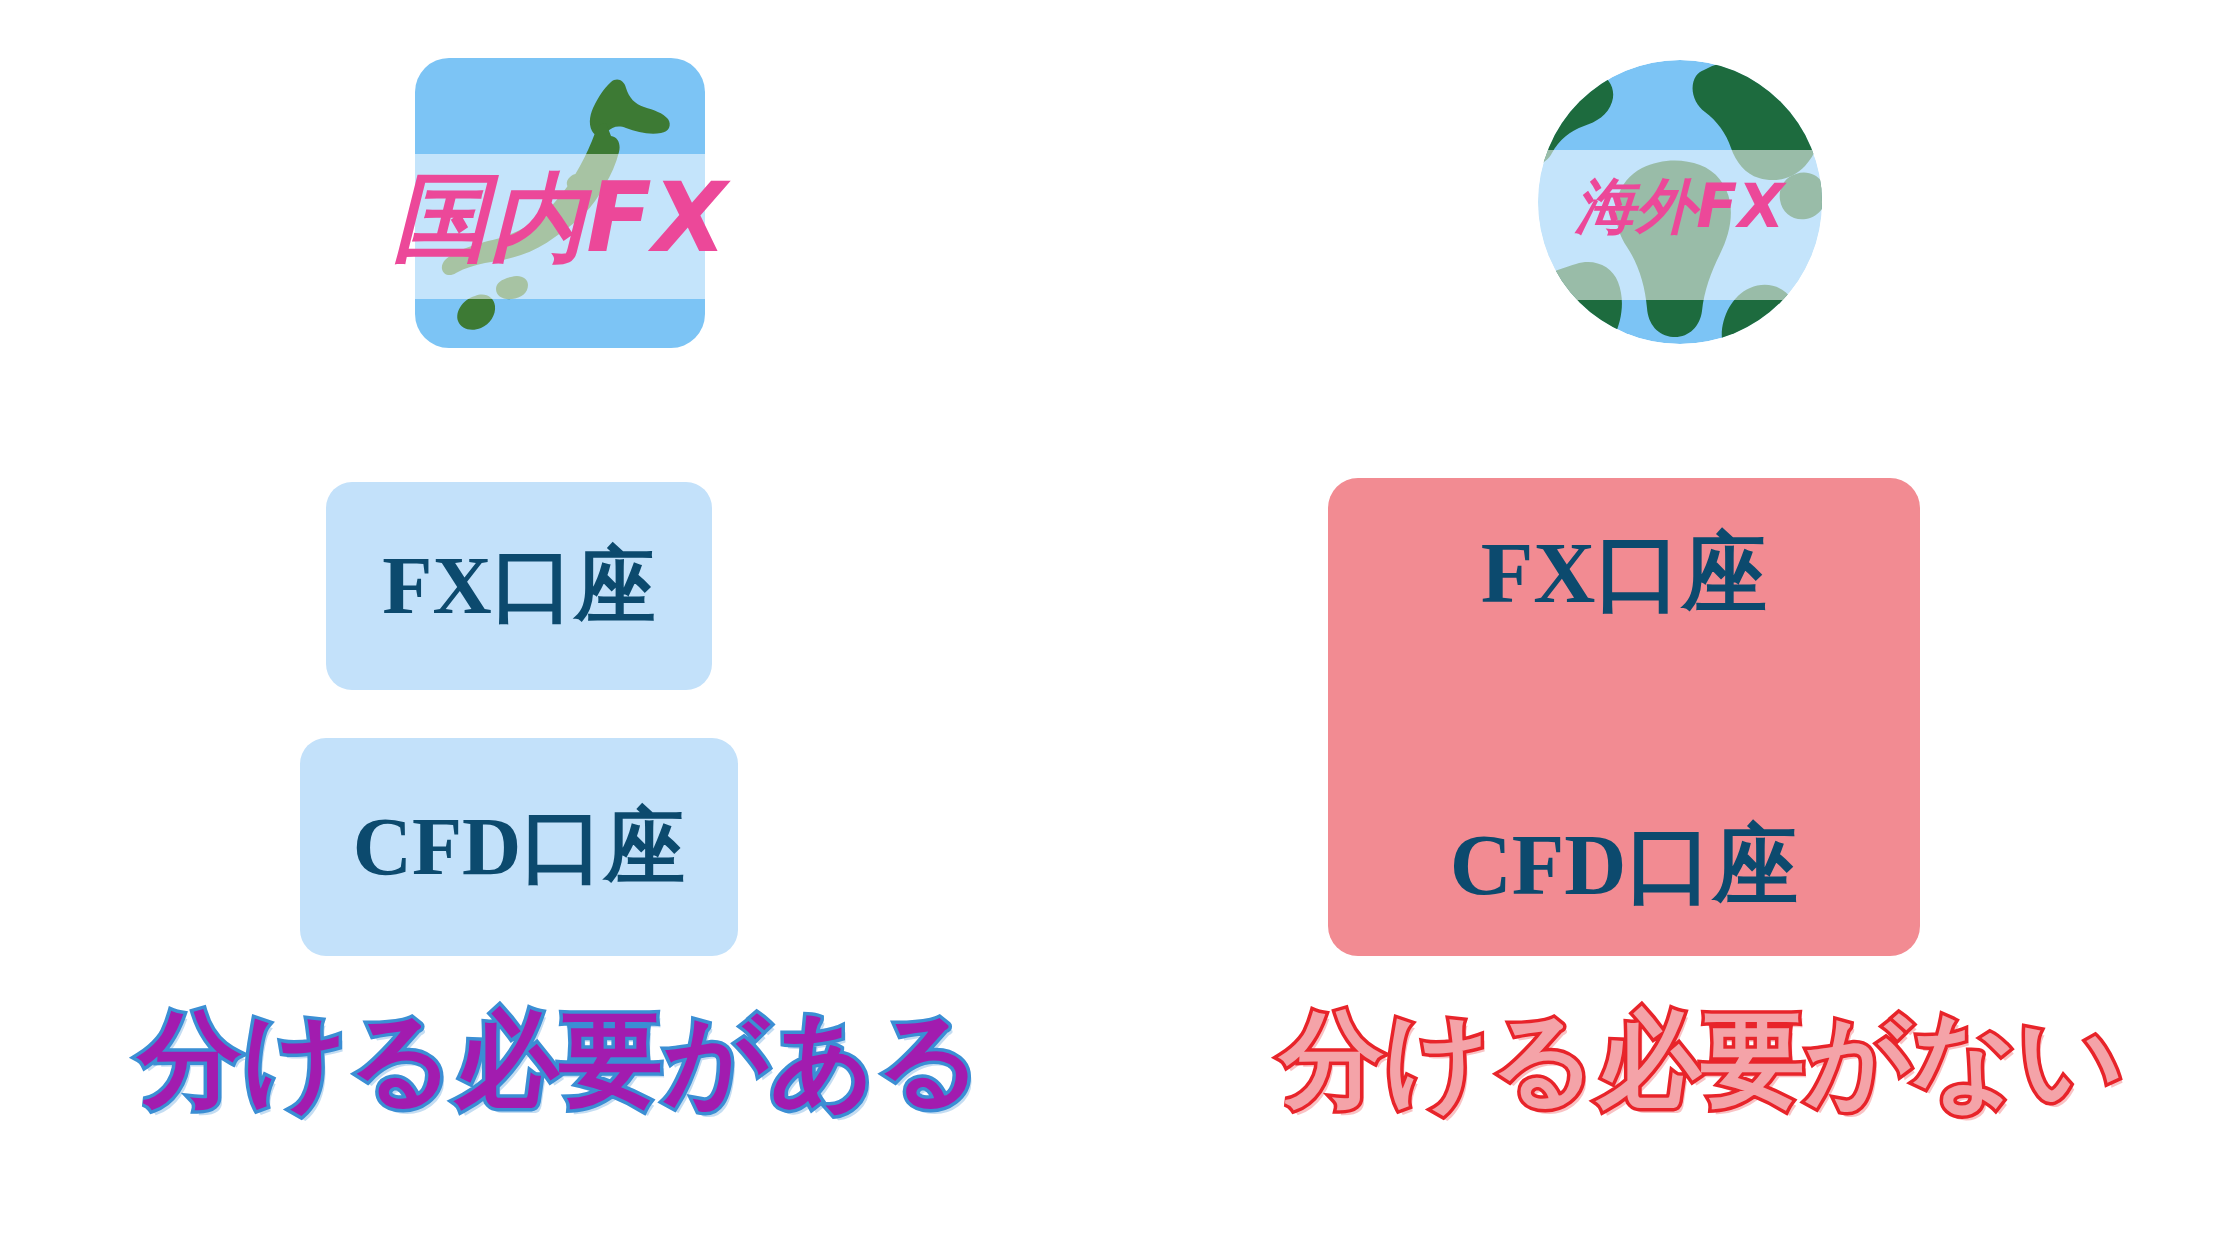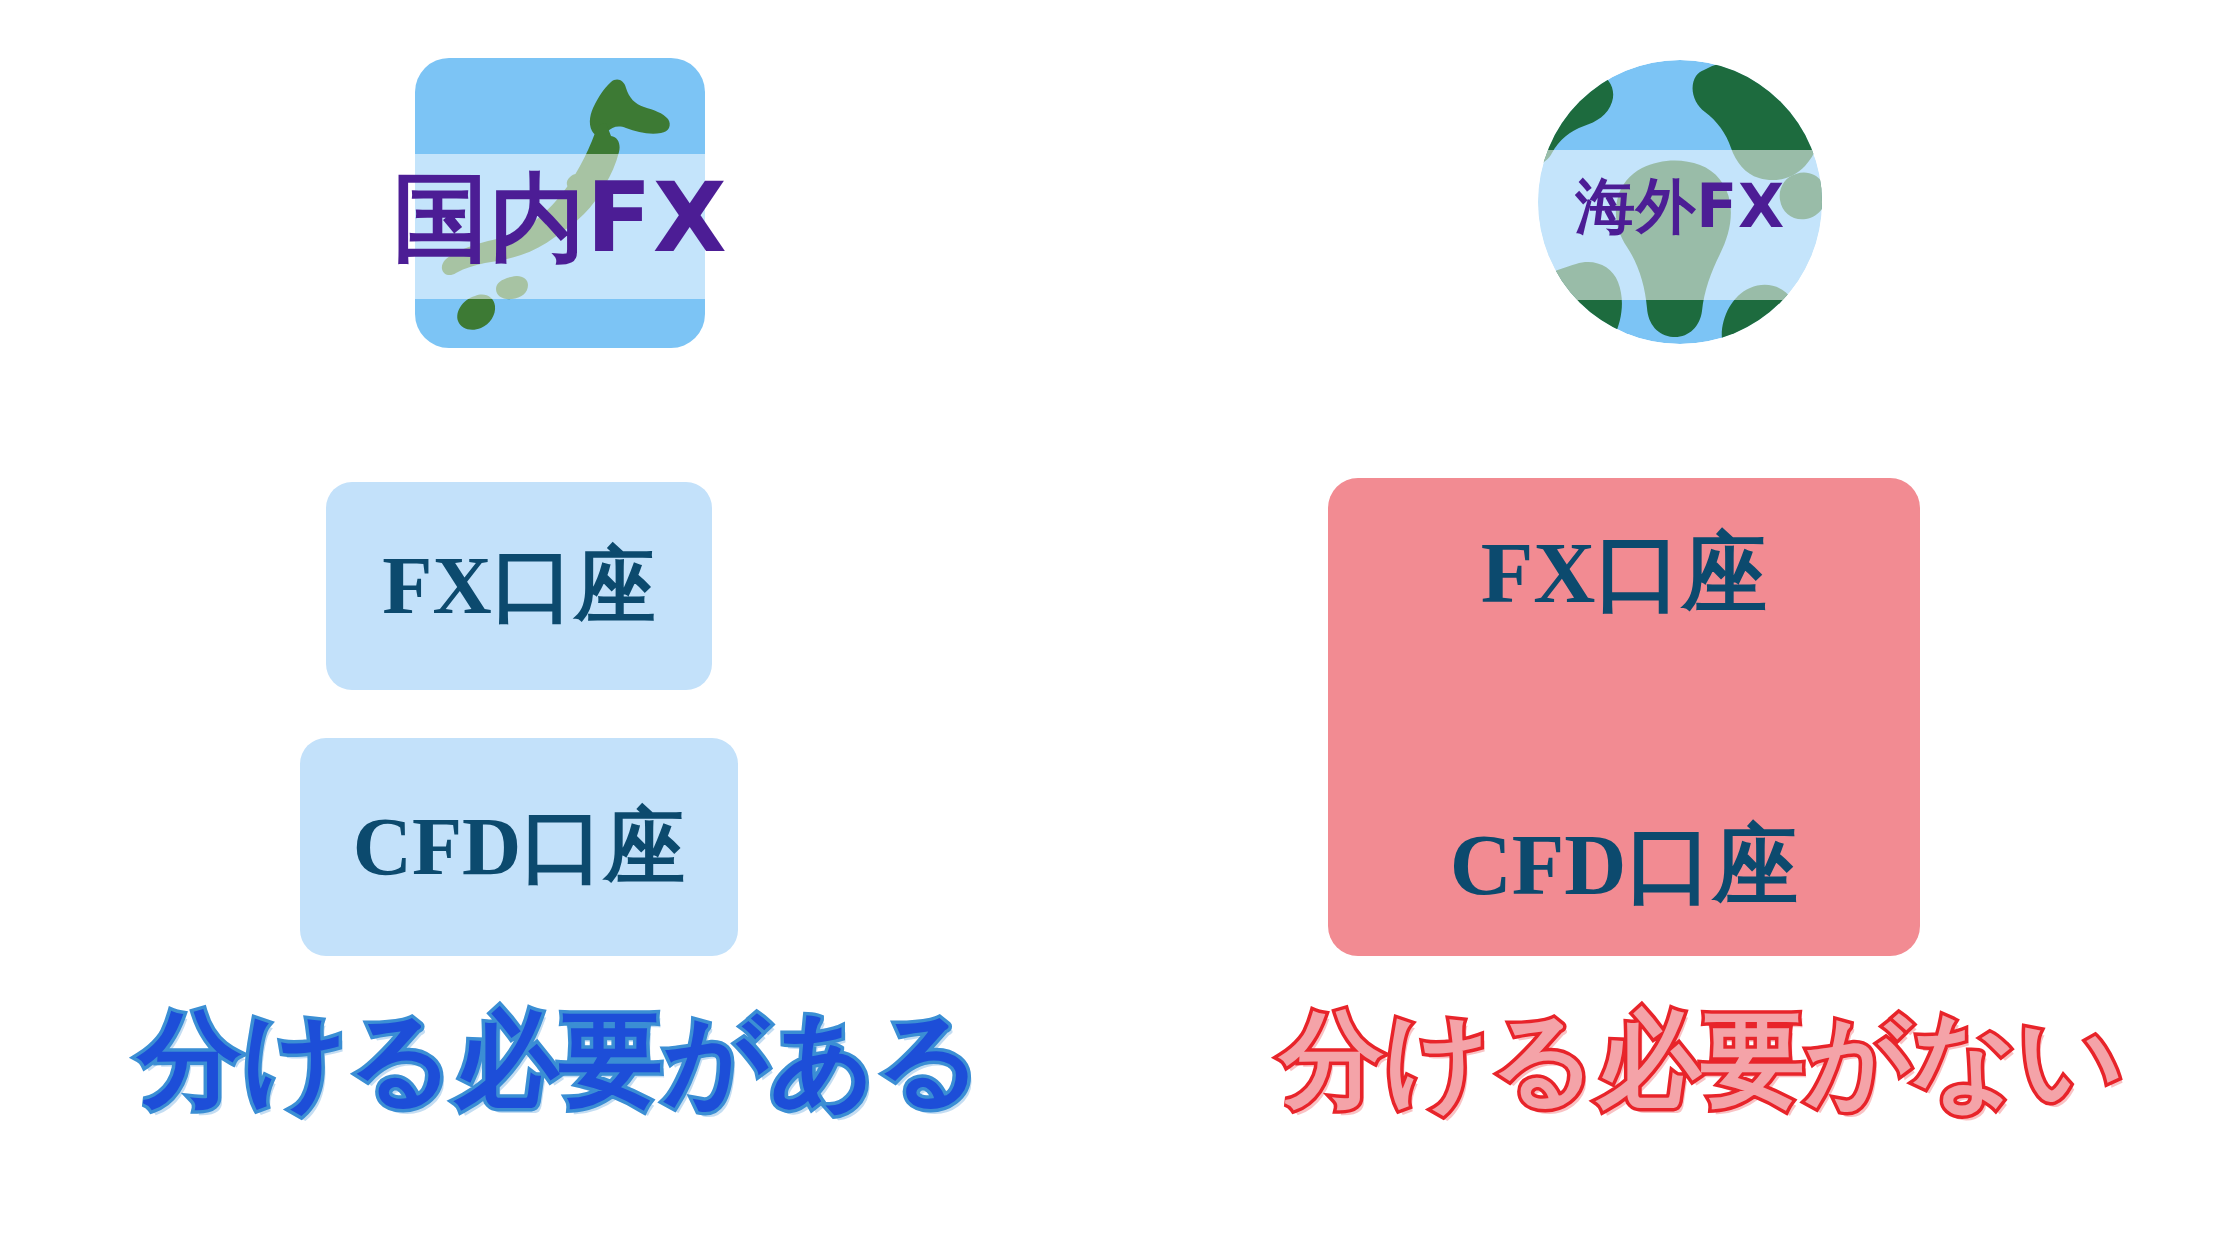--- a/index.html
+++ b/index.html
@@ -47,26 +47,27 @@
     width: 100%;
     height: 100%;
     display: block;
   }
 
   .icon-label {
     position: absolute;
     left: 50%;
     transform: translateX(-50%);
     white-space: nowrap;
-    color: #4c1d95;
+    color: #ec4899;
     font-weight: 800;
     letter-spacing: 0.01em;
     line-height: 1;
     z-index: 5;
     font-family: "DejaVu Sans", "Liberation Sans", sans-serif;
+    font-style: italic;
   }
   .icon-label.left-label  { top: 112px; font-size: 96px; }
   .icon-label.right-label { top: 120px; font-size: 60px; }
 
   
   .chip {
     position: absolute;
     display: flex;
     align-items: center;
     justify-content: center;
@@ -118,21 +119,21 @@
     font-weight: 800;
     line-height: 1.1;
     white-space: nowrap;
     font-family: "DejaVu Sans", "Liberation Sans", sans-serif;
   }
   .caption .cap-inner {
     display: inline-block;
     position: relative;
   }
   .caption.blue .cap-inner {
-    color: #1d4ed8;
+    color: #a21caf;
     -webkit-text-stroke: 7px #3B8FD4;
     paint-order: stroke fill;
     text-shadow: 4px 5px 0 rgba(59,143,212,0.30);
   }
   .caption.red .cap-inner {
     color: #F4A3A8;
     -webkit-text-stroke: 7px #E8242A;
     paint-order: stroke fill;
     text-shadow: 4px 5px 0 rgba(232,36,42,0.28);
     margin-left: 44px;

